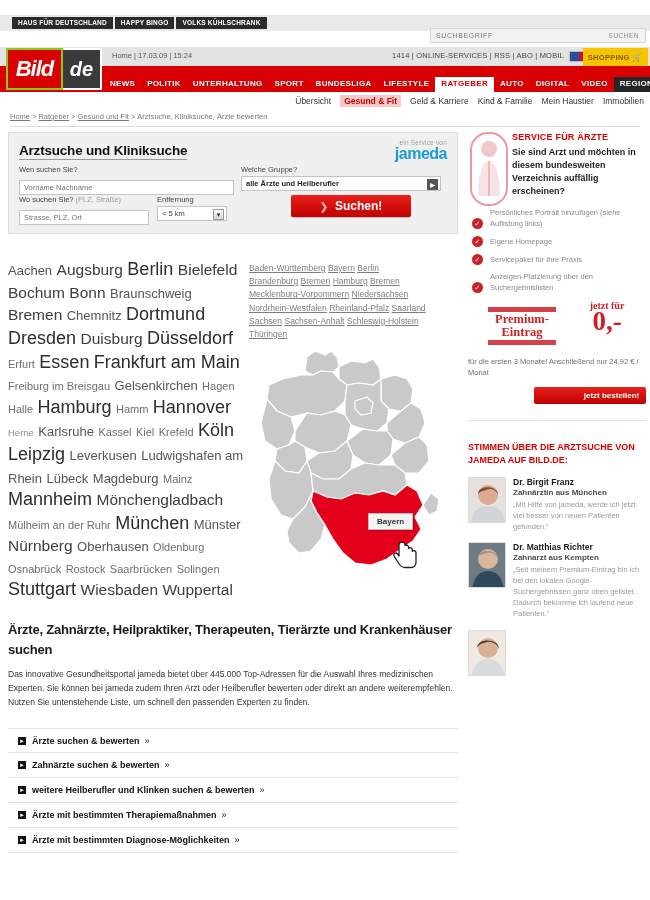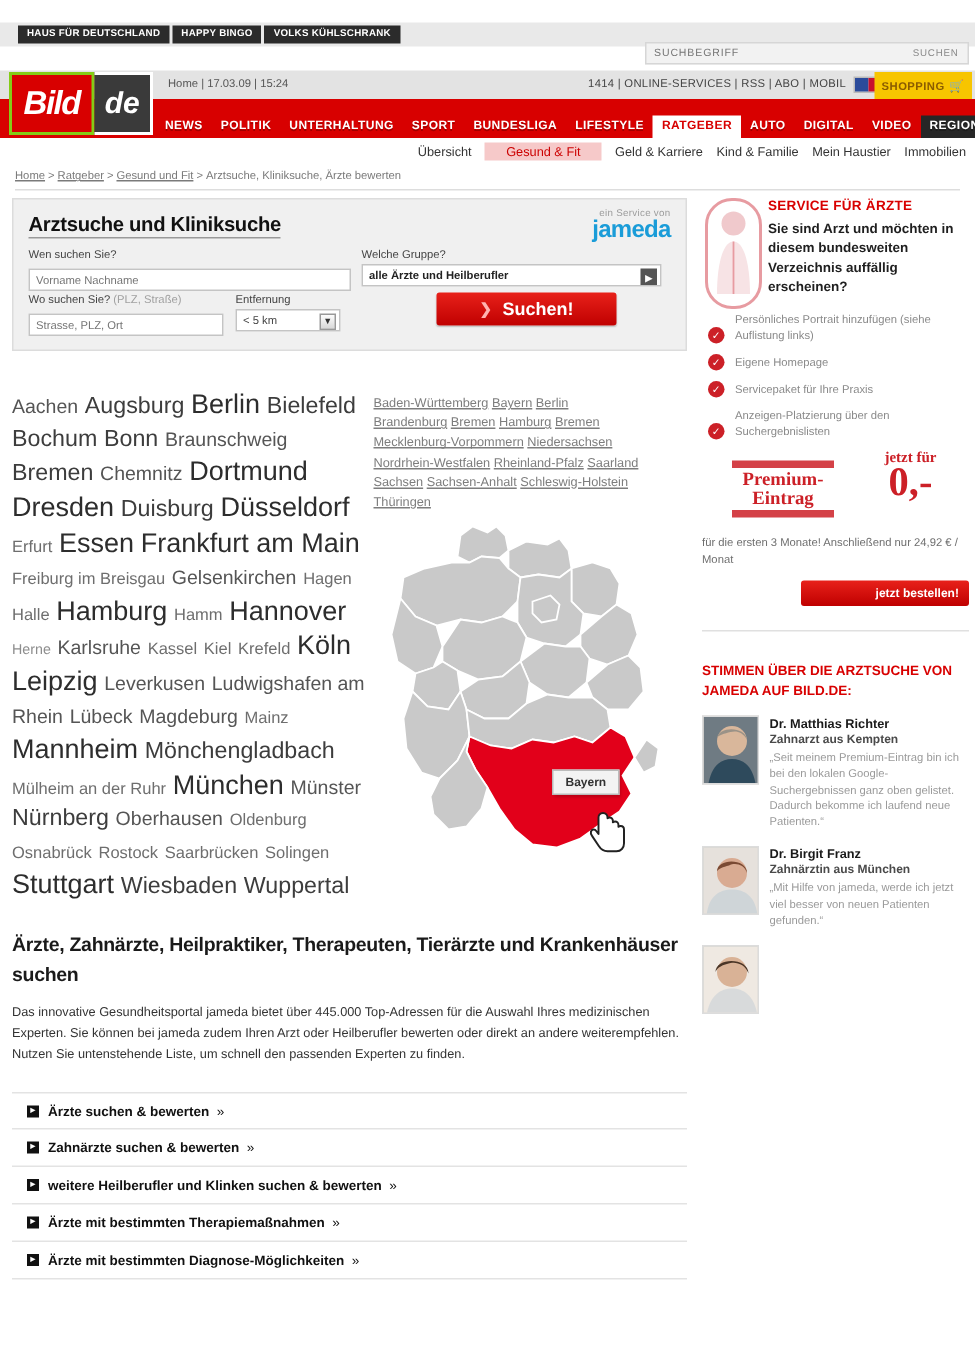--- a/index.html
+++ b/index.html
@@ -99,22 +99,22 @@
   .navitem.active { background: #ffffff; color: #d80000; text-shadow: none; }
   .navitem.dark   { background: #262626; color: #ffffff; }
 
   
   .subnav {
     position: absolute; top: 95px; right: 6px;
     display: flex; gap: 9px; align-items: center;
   }
   .subitem { font-size: 8.5px; color: #333; white-space: nowrap; }
   .subitem.active {
-    background: #f6c9c9; color: #cc0000; font-weight: normal;
-    padding: 1px 14px;
+    background: #f6c9c9; color: #cc0000; font-weight: bold;
+    padding: 1px 4px;
   }
 
   
   .breadcrumb {
     position: absolute; top: 112px; left: 10px; width: 630px;
     font-size: 7.5px; color: #7a7a7a; border-bottom: 1px solid #ddd;
     padding-bottom: 5px;
   }
   .breadcrumb a { color: #7a7a7a; text-decoration: underline; }
   .breadcrumb .sep { padding: 0 2px; }
@@ -522,46 +522,46 @@
     </div>
 
     <div class="fineprint">für die ersten 3 Monate! Anschließend nur 24,92 € / Monat</div>
     <div class="order-btn">jetzt bestellen!</div>
 
     <div class="voices-hd">STIMMEN ÜBER DIE ARZTSUCHE VON JAMEDA AUF BILD.DE:</div>
 
     <div class="voice">
       <div class="avatar">
         <svg viewBox="0 0 38 46" width="38" height="46">
+            <rect width="38" height="46" fill="#e6e1dc"></rect>
+            <circle cx="19" cy="17" r="10" fill="#d9ab92"></circle>
+            <path d="M9 16 C9 7 29 7 29 17 C27 11 21 10 17 12 C13 13 10 14 9 16Z" fill="#7a4a33"></path>
+            <path d="M2 46 C3 33 10 28 19 28 C28 28 35 33 36 46 Z" fill="#cfd5d8"></path>
+          </svg>
+      </div>
+      <div class="vbody">
+        <div class="v-name">Dr. Birgit Franz</div>
+        <div class="v-role">Zahnärztin aus München</div>
+        <div class="v-quote">„Mit Hilfe von jameda, werde ich jetzt viel besser von neuen Patienten gefunden.“</div>
+      </div>
+    </div>
+
+    <div class="voice">
+      <div class="avatar">
+        <svg viewBox="0 0 38 46" width="38" height="46">
             <rect width="38" height="46" fill="#6f7b83"></rect>
             <circle cx="19" cy="16" r="10" fill="#d9b79b"></circle>
             <path d="M9 14 C10 6 28 6 29 15 C26 10 22 9 18 10 C14 11 10 12 9 14Z" fill="#9a9287"></path>
             <path d="M3 46 C5 33 11 28 19 28 C27 28 33 33 35 46 Z" fill="#2e4a5c"></path>
           </svg>
       </div>
       <div class="vbody">
         <div class="v-name">Dr. Matthias Richter</div>
         <div class="v-role">Zahnarzt aus Kempten</div>
         <div class="v-quote">„Seit meinem Premium-Eintrag bin ich bei den lokalen Google-Suchergebnissen ganz oben gelistet. Dadurch bekomme ich laufend neue Patienten.“</div>
-      </div>
-    </div>
-
-    <div class="voice">
-      <div class="avatar">
-        <svg viewBox="0 0 38 46" width="38" height="46">
-            <rect width="38" height="46" fill="#e6e1dc"></rect>
-            <circle cx="19" cy="17" r="10" fill="#d9ab92"></circle>
-            <path d="M9 16 C9 7 29 7 29 17 C27 11 21 10 17 12 C13 13 10 14 9 16Z" fill="#7a4a33"></path>
-            <path d="M2 46 C3 33 10 28 19 28 C28 28 35 33 36 46 Z" fill="#cfd5d8"></path>
-          </svg>
-      </div>
-      <div class="vbody">
-        <div class="v-name">Dr. Birgit Franz</div>
-        <div class="v-role">Zahnärztin aus München</div>
-        <div class="v-quote">„Mit Hilfe von jameda, werde ich jetzt viel besser von neuen Patienten gefunden.“</div>
       </div>
     </div>
 
     <div class="voice">
       <div class="avatar">
         <svg viewBox="0 0 38 46" width="38" height="46">
             <rect width="38" height="46" fill="#efe9e2"></rect>
             <circle cx="19" cy="17" r="10" fill="#d9b296"></circle>
             <path d="M8 17 C8 7 30 7 30 18 C28 12 22 10 18 11 C13 12 9 14 8 17Z" fill="#4a3526"></path>
             <path d="M2 46 C4 33 11 28 19 28 C27 28 34 33 36 46 Z" fill="#d8dadb"></path>

